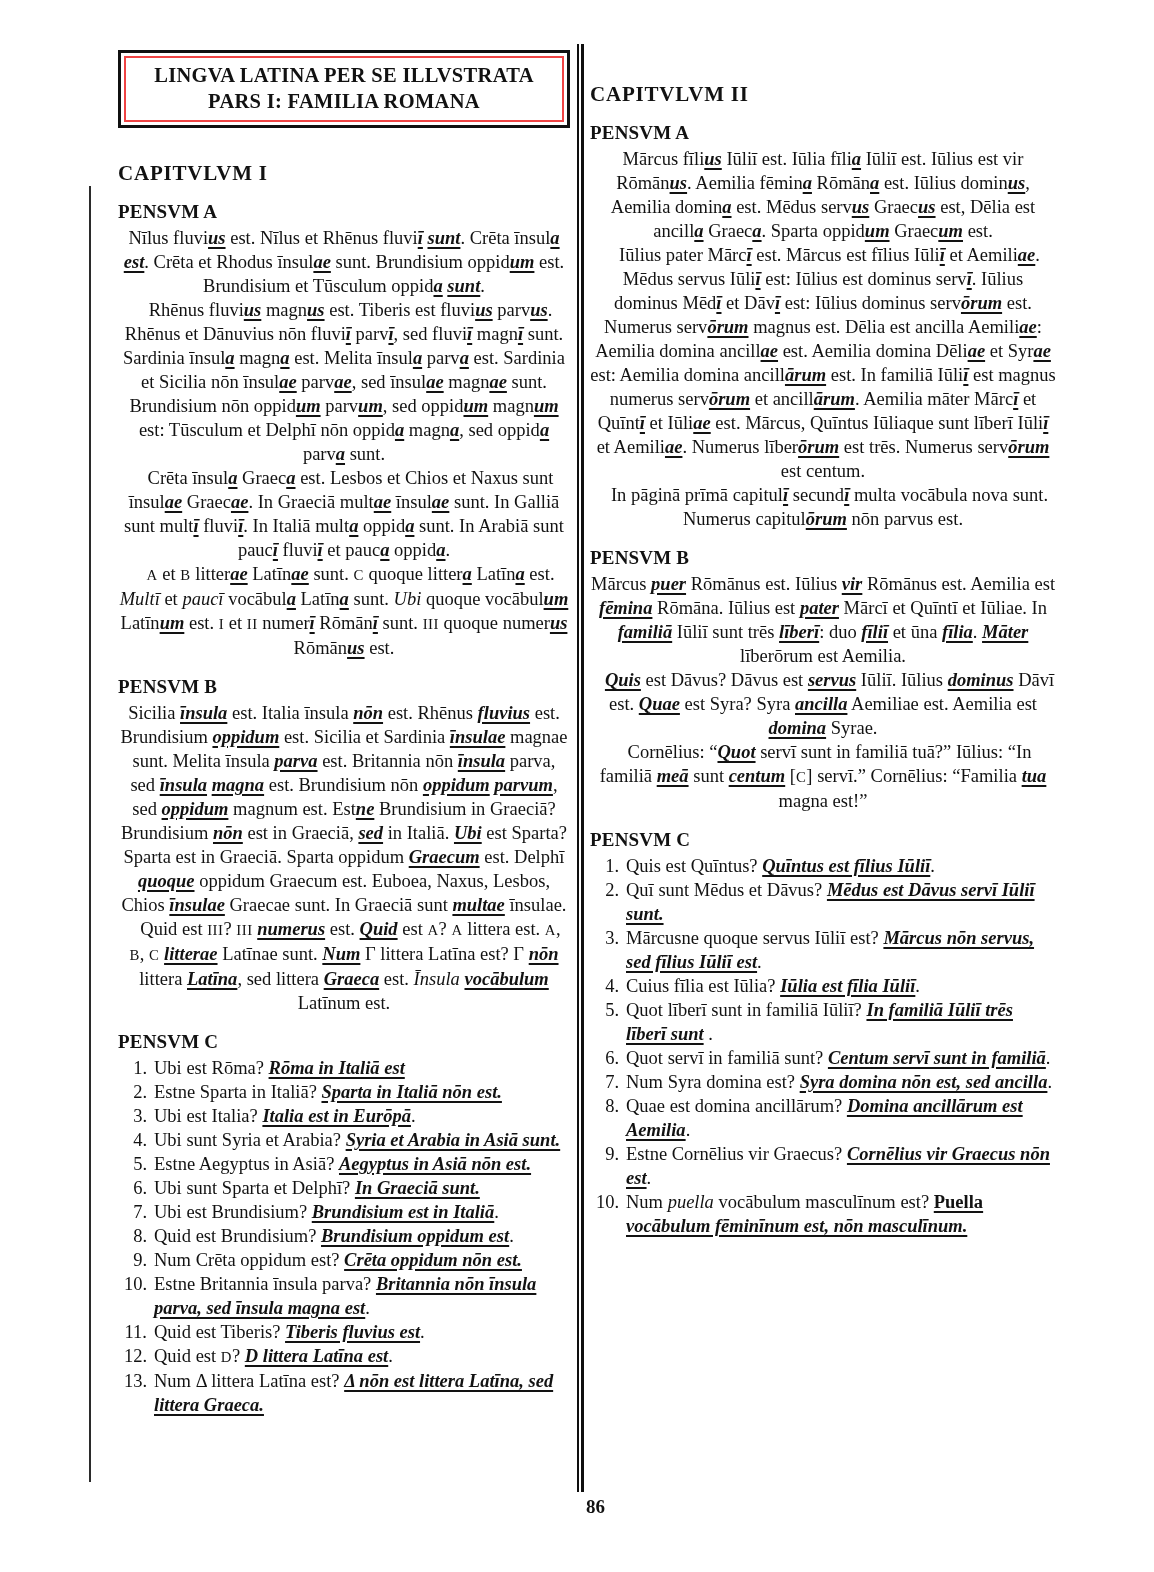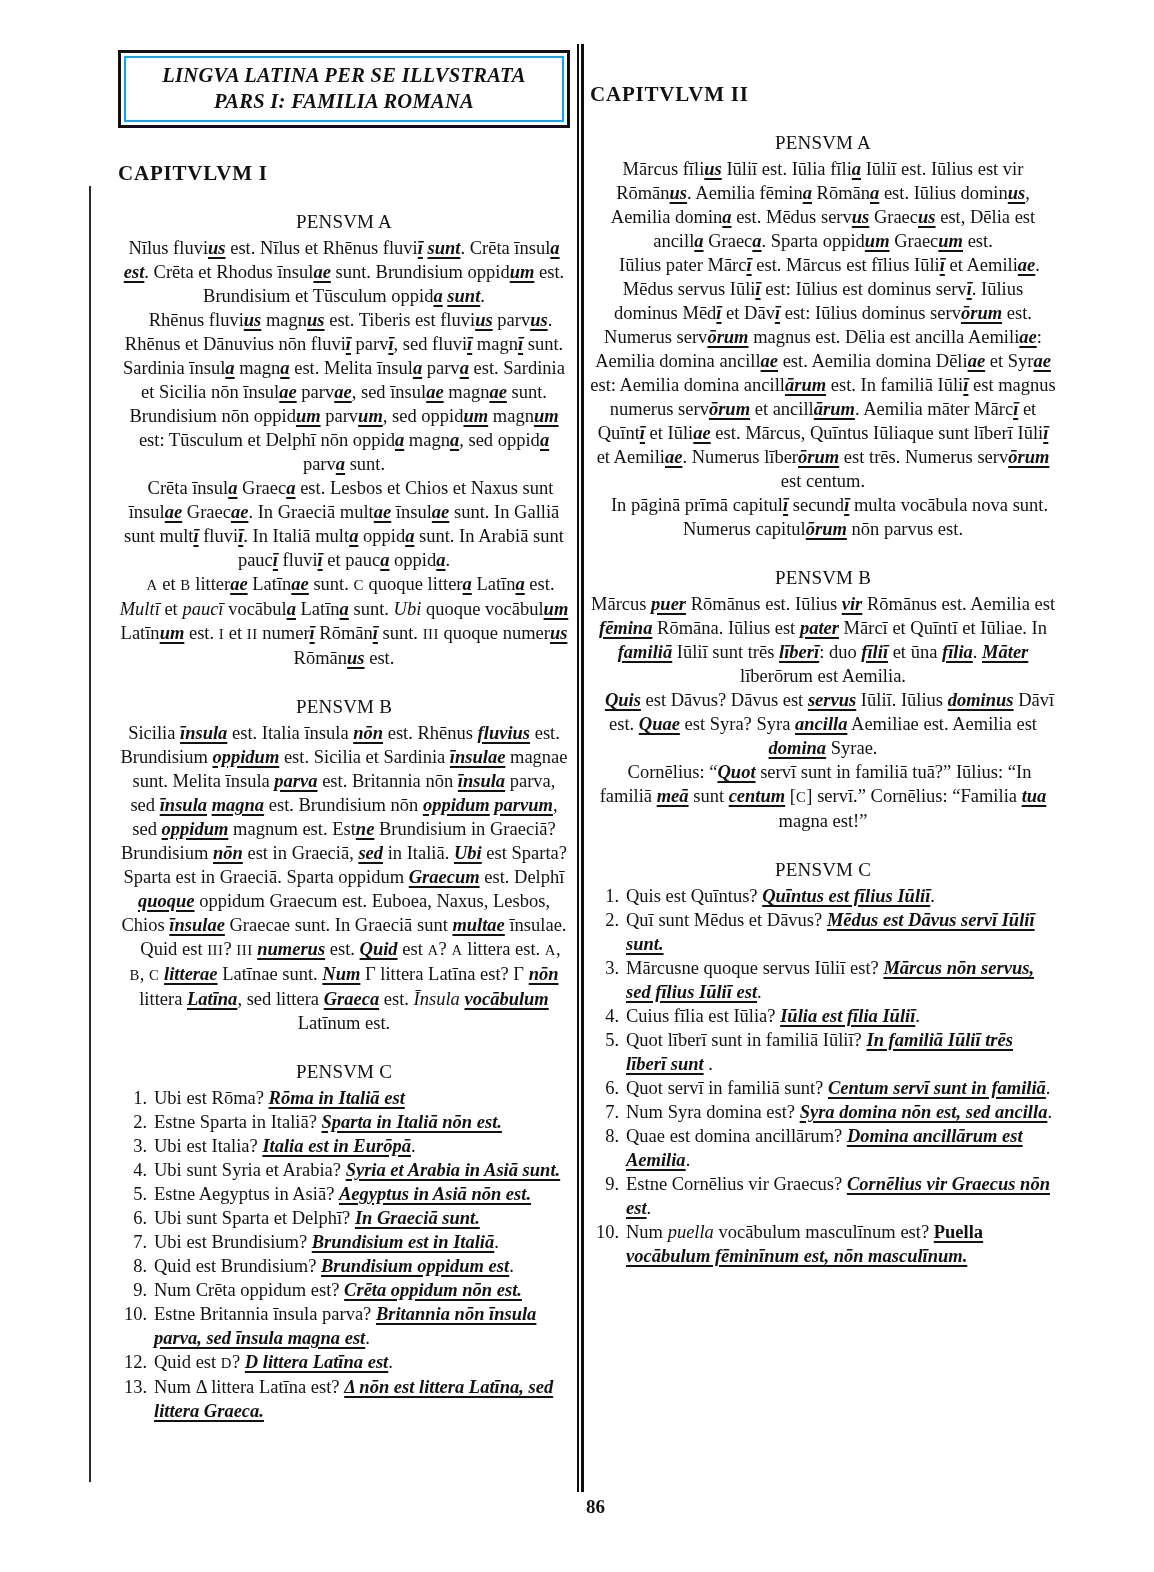--- a/index.html
+++ b/index.html
@@ -16,27 +16,27 @@
   
   .divider { position:absolute; left:577px; top:44px; height:1448px; width:9px; }
   .divider::before { content:""; position:absolute; left:0; top:0; bottom:0; width:2px; background:#0e0e0e; }
   .divider::after  { content:""; position:absolute; left:4px; top:0; bottom:0; width:3px; background:#0e0e0e; }
 
   
   .scan-edge { position:absolute; left:89px; top:186px; width:2px; height:1296px; background:#2b2b2b; }
 
   
   .title-outer { border:3px solid #101010; padding:3px; }
-  .title-inner { border:2px solid #0ea5e9; padding:4px 6px 6px; text-align:center;font-style:italic; }
+  .title-inner { border:2px solid #ef4444; padding:4px 6px 6px; text-align:center; }
   .title-line { font-weight:bold; font-size:20.5px; line-height:26px; letter-spacing:0.3px; }
 
   .chapter-heading { font-weight:bold; font-size:21px; line-height:24px; letter-spacing:0.8px; }
   .col-left  .chapter-heading { margin-top:33px; }
   .col-right .chapter-heading { margin-top:34px; }
-  .pensum-heading { font-weight:normal; font-size:19px; line-height:24px; margin-top:25px; margin-bottom:2px; letter-spacing:0.2px;text-align:center; }
+  .pensum-heading { font-weight:bold; font-size:19px; line-height:24px; margin-top:15px; margin-bottom:2px; letter-spacing:0.2px; }
 
   .para { font-size:18.5px; line-height:24px; text-align:center; }
   .para.indent { text-indent:13px; }
 
   .qa-item { display:flex; align-items:flex-start; font-size:18.5px; line-height:24px; }
   .qa-num  { flex:0 0 36px; text-align:right; padding-right:7px; }
   .qa-body { flex:1 1 auto; }
 
   
   .seg-n  { }
@@ -117,20 +117,24 @@
         </div>
         <div class="qa-item">
           <span class="qa-num">9.</span>
           <span class="qa-body"><span class="seg seg-n">Num Crēta oppidum est? </span><span class="seg seg-u">Crēta oppidum nōn est.</span></span>
         </div>
         <div class="qa-item">
           <span class="qa-num">10.</span>
           <span class="qa-body"><span class="seg seg-n">Estne Britannia īnsula parva? </span><span class="seg seg-u">Britannia nōn īnsula parva, sed īnsula magna est</span><span class="seg seg-n">.</span></span>
         </div>
         <div class="qa-item">
+          <span class="qa-num">11.</span>
+          <span class="qa-body"><span class="seg seg-n">Quid est Tiberis? </span><span class="seg seg-u">Tiberis fluvius est</span><span class="seg seg-n">.</span></span>
+        </div>
+        <div class="qa-item">
           <span class="qa-num">12.</span>
           <span class="qa-body"><span class="seg seg-n">Quid est </span><span class="seg seg-sc">D</span><span class="seg seg-n">? </span><span class="seg seg-u">D littera Latīna est</span><span class="seg seg-n">.</span></span>
         </div>
         <div class="qa-item">
           <span class="qa-num">13.</span>
           <span class="qa-body"><span class="seg seg-n">Num Δ littera Latīna est? </span><span class="seg seg-u">Δ nōn est littera Latīna, sed littera Graeca.</span></span>
         </div>
       </div>
   </div>
 

